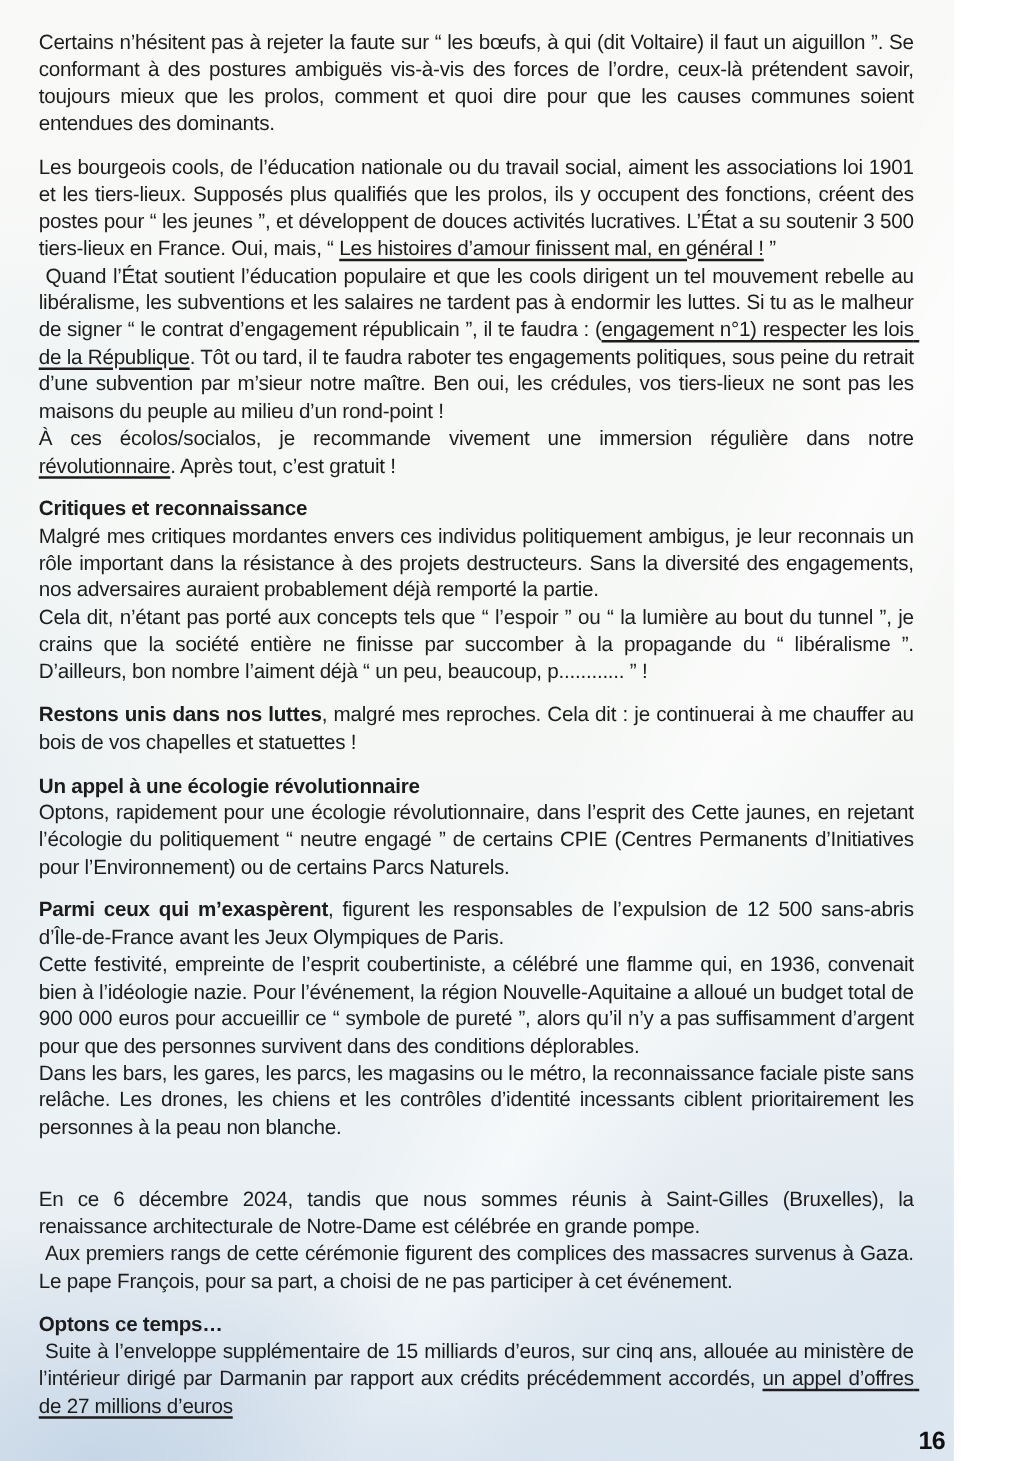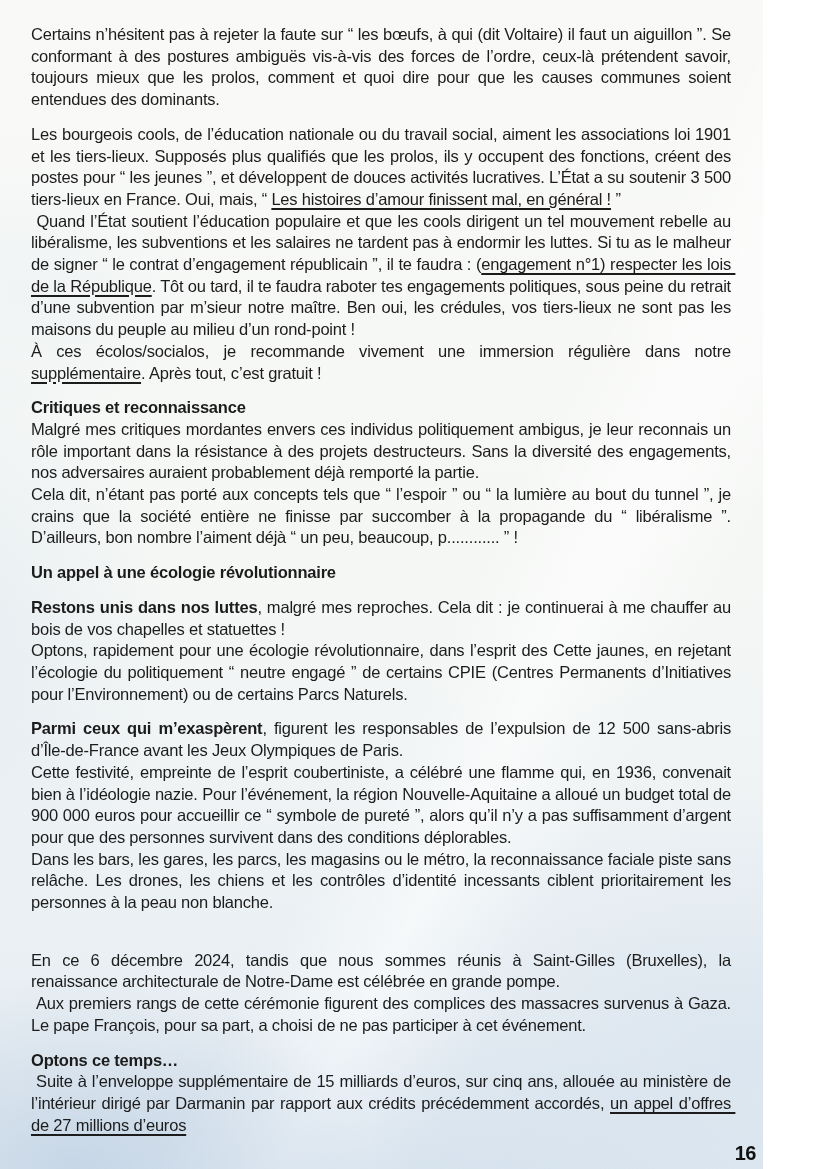--- a/index.html
+++ b/index.html
@@ -69,31 +69,31 @@
 
 <div class="page">
   <div class="content">
 
     <p class="para">Certains n’hésitent pas à rejeter la faute sur “ les bœufs, à qui (dit Voltaire) il faut un aiguillon ”. Se conformant à des postures ambiguës vis-à-vis des forces de l’ordre, ceux-là prétendent savoir, toujours mieux que les prolos, comment et quoi dire pour que les causes communes soient entendues des dominants.</p>
 
     <p class="para gap"><span>Les bourgeois cools, de l’éducation nationale ou du travail social, aiment les associations loi 1901 et les tiers-lieux. Supposés plus qualifiés que les prolos, ils y occupent des fonctions, créent des postes pour “ les jeunes ”, et développent de douces activités lucratives. L’État a su soutenir 3 500 tiers-lieux en France. Oui, mais, “ </span><span class="u">Les histoires d’amour finissent mal, en général !</span><span> ”</span></p>
 
     <p class="para"><span> Quand l’État soutient l’éducation populaire et que les cools dirigent un tel mouvement rebelle au libéralisme, les subventions et les salaires ne tardent pas à endormir les luttes. Si tu as le malheur de signer “ le contrat d’engagement républicain ”, il te faudra : (</span><span class="u">engagement n°1) respecter les lois de la République</span><span>. Tôt ou tard, il te faudra raboter tes engagements politiques, sous peine du retrait d’une subvention par m’sieur notre maître. Ben oui, les crédules, vos tiers-lieux ne sont pas les maisons du peuple au milieu d’un rond-point !</span></p>
 
-    <p class="para"><span>À ces écolos/socialos, je recommande vivement une immersion régulière dans notre </span><span class="u">supplémentaire</span><span>. Après tout, c’est gratuit !</span></p>
+    <p class="para"><span>À ces écolos/socialos, je recommande vivement une immersion régulière dans notre </span><span class="u">révolutionnaire</span><span>. Après tout, c’est gratuit !</span></p>
 
     <p class="para heading gap">Critiques et reconnaissance</p>
 
     <p class="para">Malgré mes critiques mordantes envers ces individus politiquement ambigus, je leur reconnais un rôle important dans la résistance à des projets destructeurs. Sans la diversité des engagements, nos adversaires auraient probablement déjà remporté la partie.</p>
 
     <p class="para">Cela dit, n’étant pas porté aux concepts tels que “ l’espoir ” ou “ la lumière au bout du tunnel ”, je crains que la société entière ne finisse par succomber à la propagande du “ libéralisme ”. D’ailleurs, bon nombre l’aiment déjà “ un peu, beaucoup, p............ ” !</p>
 
+    <p class="para gap"><span class="b">Restons unis dans nos luttes</span><span>, malgré mes reproches. Cela dit : je continuerai à me chauffer au bois de vos chapelles et statuettes !</span></p>
+
     <p class="para heading gap">Un appel à une écologie révolutionnaire</p>
-
-    <p class="para gap"><span class="b">Restons unis dans nos luttes</span><span>, malgré mes reproches. Cela dit : je continuerai à me chauffer au bois de vos chapelles et statuettes !</span></p>
 
     <p class="para">Optons, rapidement pour une écologie révolutionnaire, dans l’esprit des Cette jaunes, en rejetant l’écologie du politiquement “ neutre engagé ” de certains CPIE (Centres Permanents d’Initiatives pour l’Environnement) ou de certains Parcs Naturels.</p>
 
     <p class="para gap"><span class="b">Parmi ceux qui m’exaspèrent</span><span>, figurent les responsables de l’expulsion de 12 500 sans-abris d’Île-de-France avant les Jeux Olympiques de Paris.</span></p>
 
     <p class="para">Cette festivité, empreinte de l’esprit coubertiniste, a célébré une flamme qui, en 1936, convenait bien à l’idéologie nazie. Pour l’événement, la région Nouvelle-Aquitaine a alloué un budget total de 900 000 euros pour accueillir ce “ symbole de pureté ”, alors qu’il n’y a pas suffisamment d’argent pour que des personnes survivent dans des conditions déplorables.</p>
 
 
     <p class="para">Dans les bars, les gares, les parcs, les magasins ou le métro, la reconnaissance faciale piste sans relâche. Les drones, les chiens et les contrôles d’identité incessants ciblent prioritairement les personnes à la peau non blanche.</p>
 

